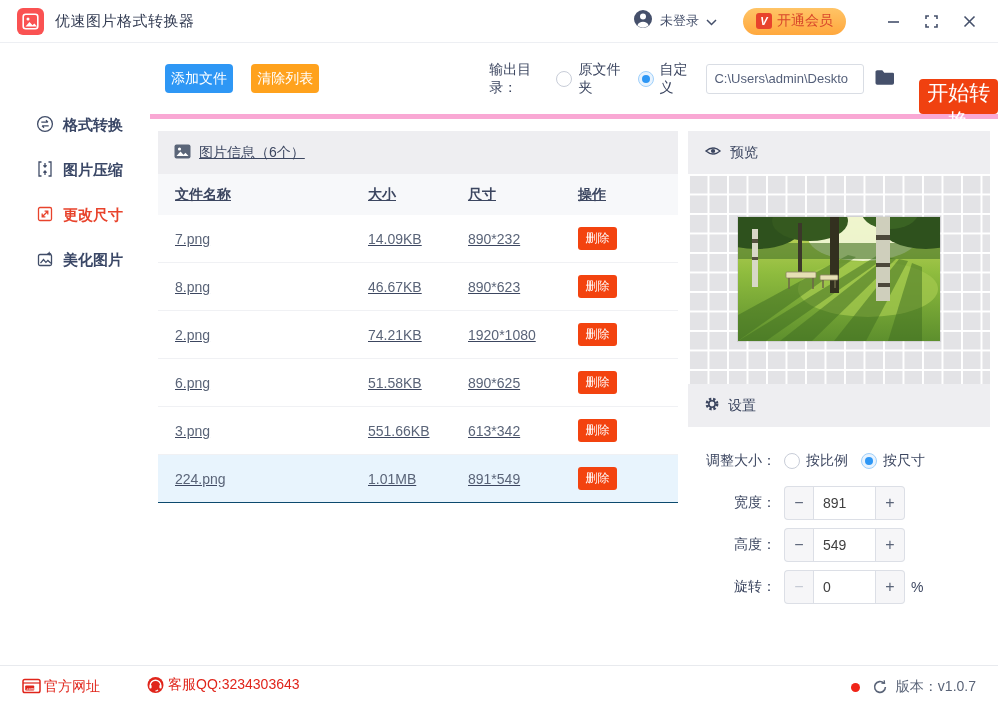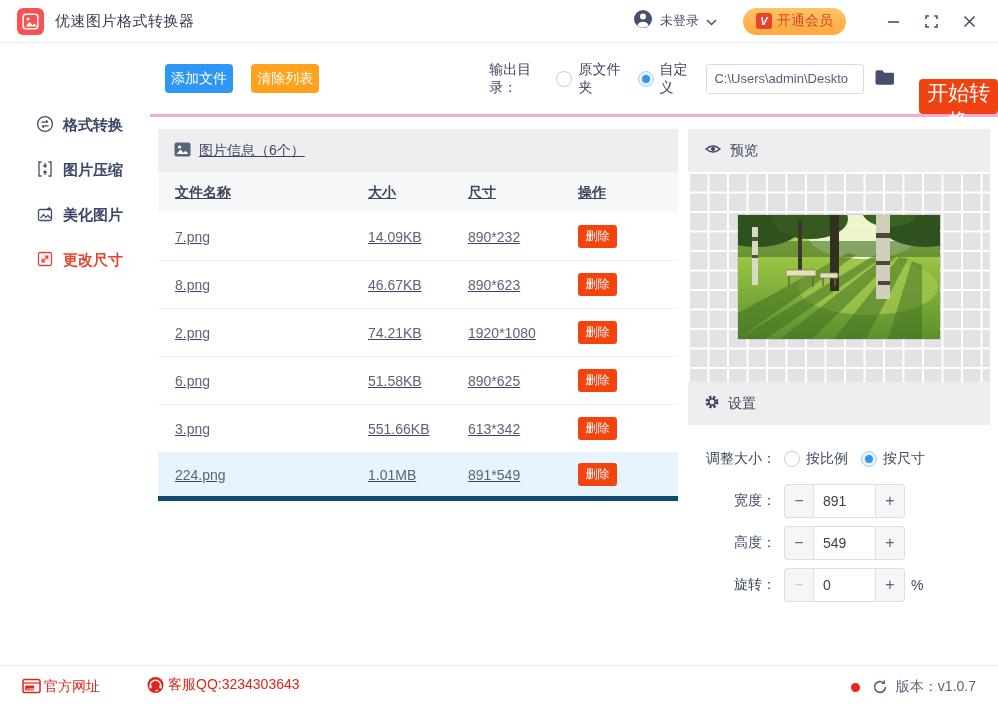--- a/index.html
+++ b/index.html
@@ -21,41 +21,41 @@
 
   
   .main-row { flex:1; display:flex; min-height:0; }
   .sidebar { flex:0 0 150px; background:#fff; padding-top:60px; }
   .side-item { display:flex; align-items:center; gap:9px; height:45px; padding-left:36px; font-size:15px; color:#3a4766; cursor:pointer;font-weight:bold; }
   .side-item.active { color:#e8432c; }
 
   .content-col { flex:1; display:flex; flex-direction:column; min-width:0; }
 
   
-  .toolbar { flex:0 0 57px; display:flex; align-items:center; border-bottom:3px solid #f9a8d4; padding-left:15px; background:#fff; }
+  .toolbar { flex:0 0 57px; display:flex; align-items:center; border-bottom:5px solid #f9a8d4; padding-left:15px; background:#fff; }
   .btn { border:none; border-radius:4px; color:#fff; font-size:14px; cursor:pointer; }
   .btn-add { background:#2e97f5; width:78px; height:29px; margin-right:18px; }
   .btn-clear { background:#ffa21d; width:78px; height:29px; }
   .out-label { font-size:14px; color:#3c4660; margin-left:170px; margin-right:6px; }
   .radio-opt { display:flex; align-items:center; gap:6px; margin-right:13px; cursor:pointer; font-size:14px; color:#3c4660; }
   .radio-dot { width:16px; height:16px; border-radius:50%; border:1px solid #c8cdd8; background:#fff; position:relative; flex:0 0 16px; }
   .radio-dot.checked { border:1px solid #9fd0fb; background:#e8f3fe; }
   .radio-dot.checked::after { content:""; position:absolute; left:3px; top:3px; width:8px; height:8px; border-radius:50%; background:#2e97f5; }
   .path-input { width:158px; height:30px; border:1px solid #d9dde4; border-radius:3px; font-size:13px; color:#55607a; padding:0 7px; margin-right:8px; font-family:"Liberation Sans",sans-serif; }
   .folder-btn { background:none; border:none; cursor:pointer; padding:2px; margin-right:22px; }
   .btn-start { background:#f04110; width:90px; height:35px; font-size:21px;margin-top:36px; }
 
   
   .workspace { flex:1; display:flex; padding:12px 8px 0 8px; background:#fff; min-height:0; }
   .panel-header { height:43px; background:#eeeef1; display:flex; align-items:center; padding-left:16px; gap:8px; font-size:14px; color:#3c4660; }
 
   .file-panel { width:520px; flex:0 0 520px;text-decoration:underline; }
   .thead { height:41px; background:#f7f8fa; display:flex; align-items:center; font-size:14px; font-weight:bold; color:#3c4660; }
   .trow { height:48px; display:flex; align-items:center; font-size:14px; color:#5a6478; border-bottom:1px solid #f0f1f4; background:#fff; cursor:pointer; }
-  .trow.selected { background:#e8f4fd; border-bottom:5px solid #0c4a6e; }
+  .trow.selected { background:#e8f4fd; border-bottom:1px solid #0c4a6e; }
   .col-name { width:210px; padding-left:17px; }
   .col-size { width:100px; }
   .col-dims { width:110px; }
   .col-act { width:100px; }
   .btn-del { background:#f3430f; border:none; border-radius:3px; color:#fff; font-size:12px; width:39px; height:23px; cursor:pointer; }
 
   .right-panel { width:302px; flex:0 0 302px; margin-left:10px; }
   .checker { height:210px; background-color:#e3e3e6;
     background-image:linear-gradient(#fff 2px,transparent 2px),linear-gradient(90deg,#fff 2px,transparent 2px);
     background-size:19.5px 19.5px; display:flex; align-items:center; justify-content:center; }
@@ -145,34 +145,34 @@
             </svg></span>
         <span>格式转换</span>
       </div>
       <div class="side-item">
         <span><svg width="18" height="18" viewBox="0 0 18 18" fill="none" stroke="#414d68" stroke-width="1.3">
               <path d="M5.5 2H3v14h2.5M12.5 2H15v14h-2.5"></path>
               <path d="M9 3v3.6M7.4 5.4L9 7l1.6-1.6M9 15v-3.6M7.4 12.6L9 11l1.6 1.6"></path>
             </svg></span>
         <span>图片压缩</span>
       </div>
+      <div class="side-item active">
+        <span><svg width="18" height="18" viewBox="0 0 18 18" fill="none" stroke="#e8432c" stroke-width="1.3">
+              <rect x="2.5" y="2.5" width="13" height="13" rx="1.5"></rect>
+              <path d="M6.2 11.8L11.8 6.2M6.2 8.6v3.2h3.2M11.8 9.4V6.2H8.6"></path>
+            </svg></span>
+        <span>更改尺寸</span>
+      </div>
       <div class="side-item">
         <span><svg width="18" height="18" viewBox="0 0 18 18" fill="none" stroke="#414d68" stroke-width="1.3">
               <rect x="2.5" y="4.5" width="13" height="11" rx="1.5"></rect>
               <path d="M4.5 13.2l3-3.6 2.4 2.8 2-2 3 2.8"></path>
               <path d="M13.2 1.2l.7 1.6 1.6.7-1.6.7-.7 1.6-.7-1.6-1.6-.7 1.6-.7z" fill="#414d68" stroke="none"></path>
             </svg></span>
         <span>美化图片</span>
-      </div>
-      <div class="side-item active">
-        <span><svg width="18" height="18" viewBox="0 0 18 18" fill="none" stroke="#e8432c" stroke-width="1.3">
-              <rect x="2.5" y="2.5" width="13" height="13" rx="1.5"></rect>
-              <path d="M6.2 11.8L11.8 6.2M6.2 8.6v3.2h3.2M11.8 9.4V6.2H8.6"></path>
-            </svg></span>
-        <span>更改尺寸</span>
       </div>
     </div>
 
     <div class="content-col">
 
       <div class="toolbar">
         <button class="btn btn-add">添加文件</button>
         <button class="btn btn-clear">清除列表</button>
         <span class="out-label">输出目录：</span>
         <span class="radio-opt">

